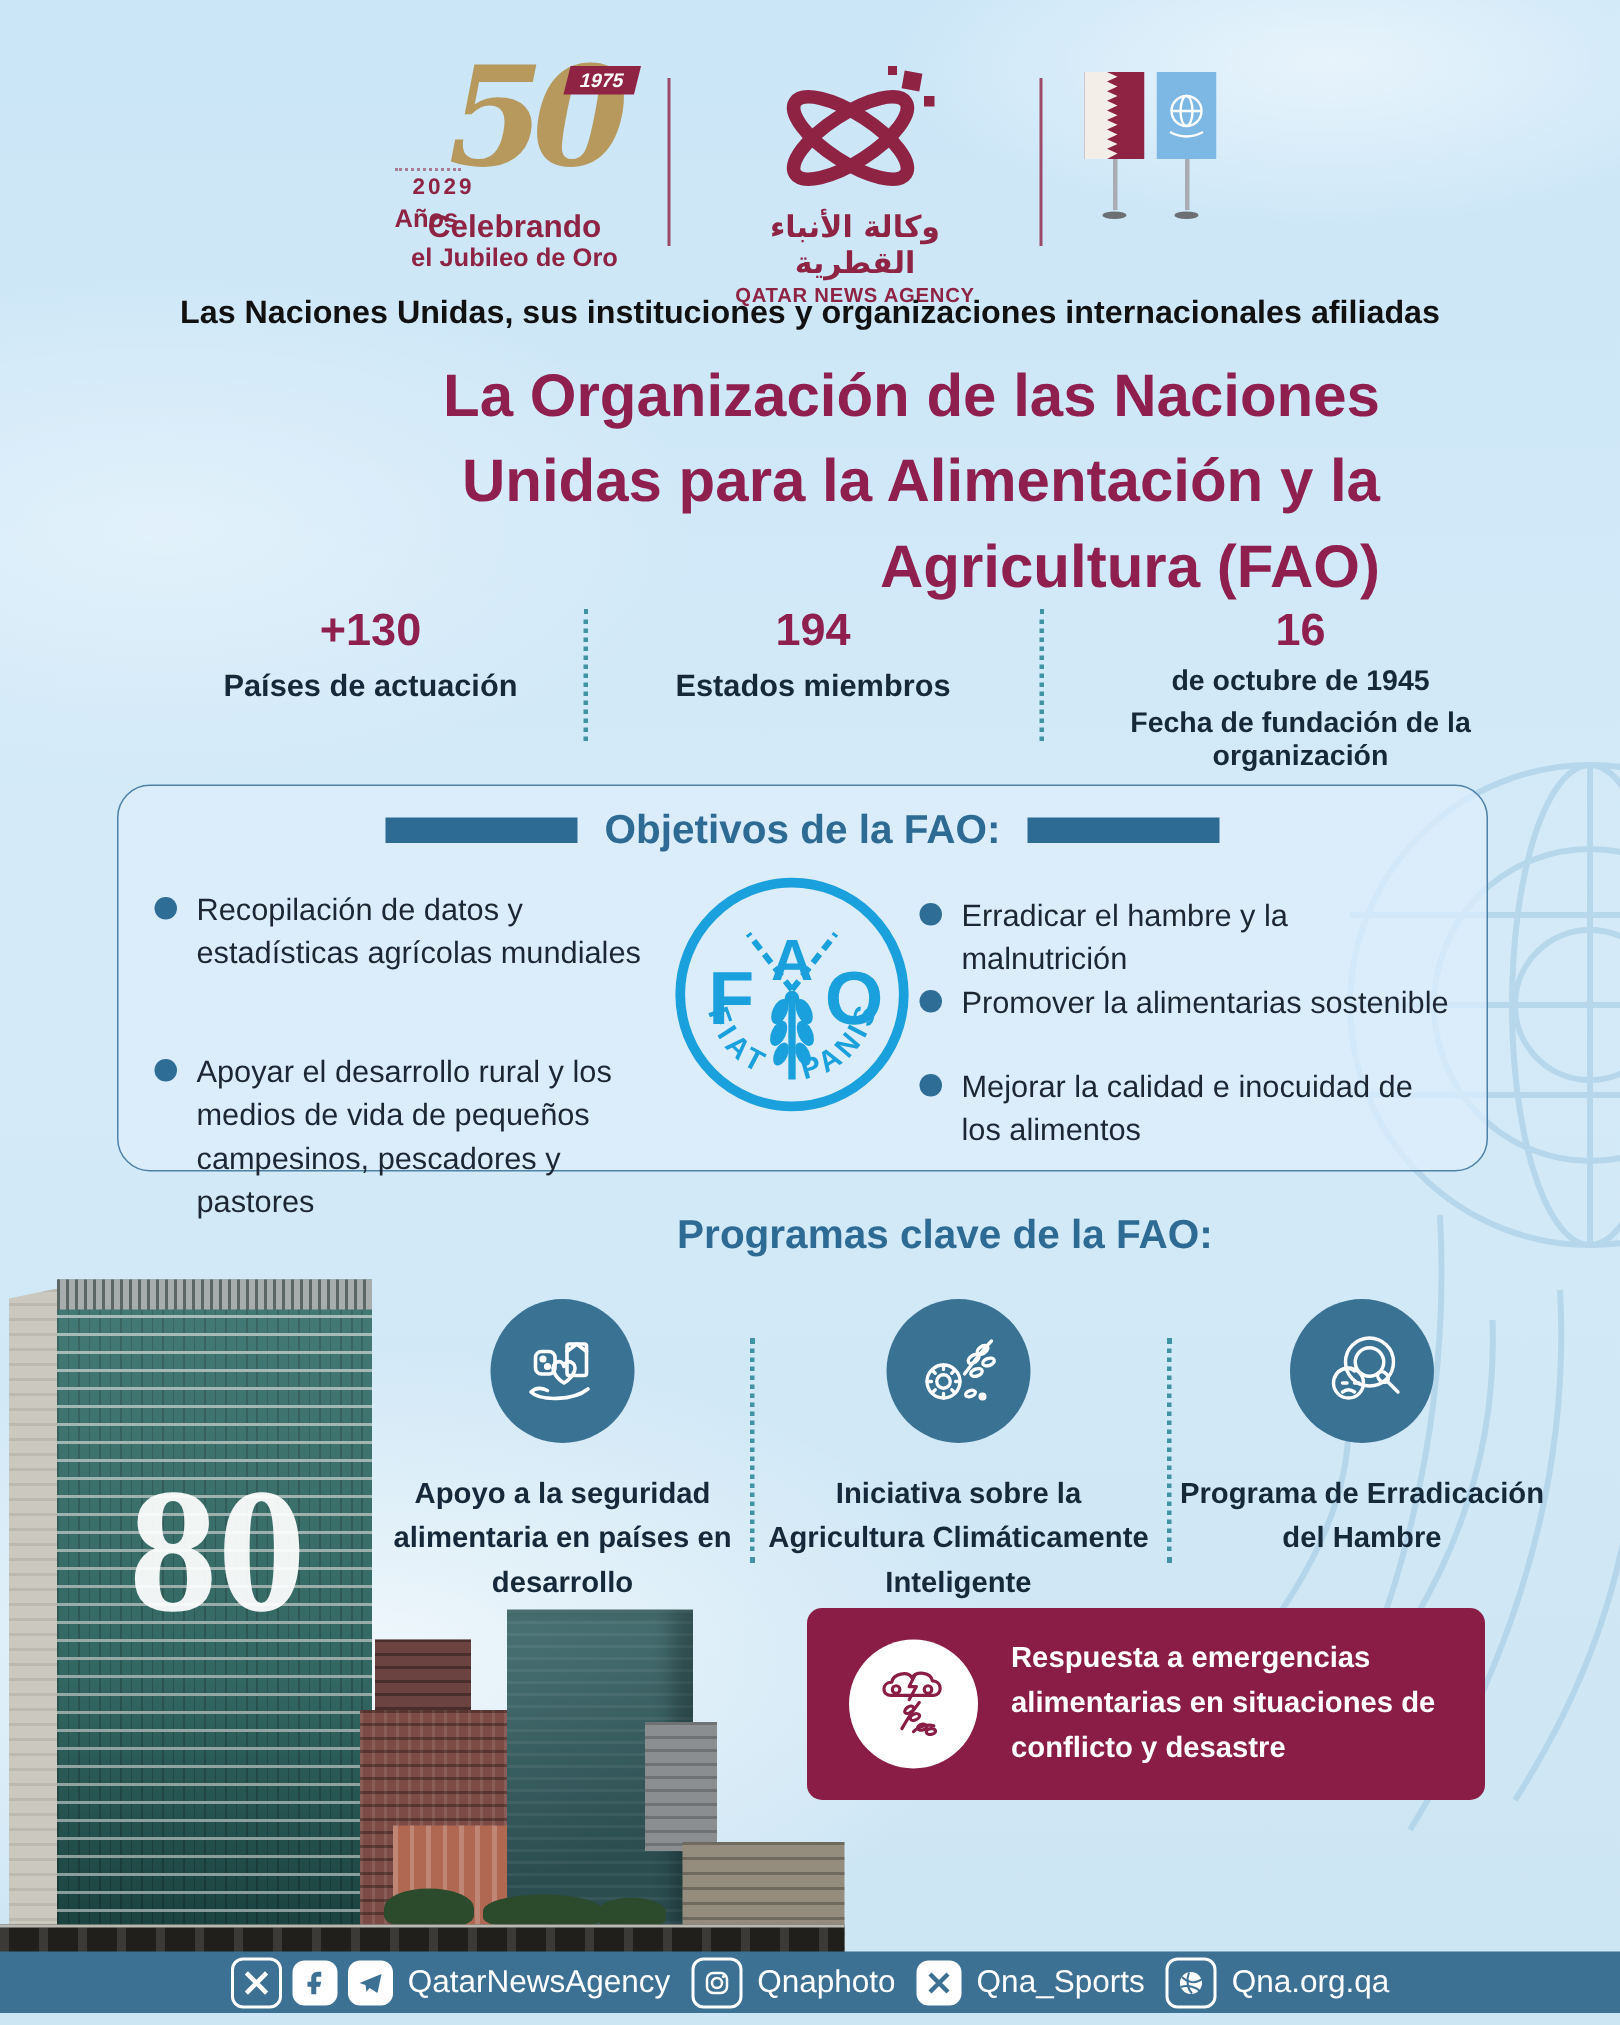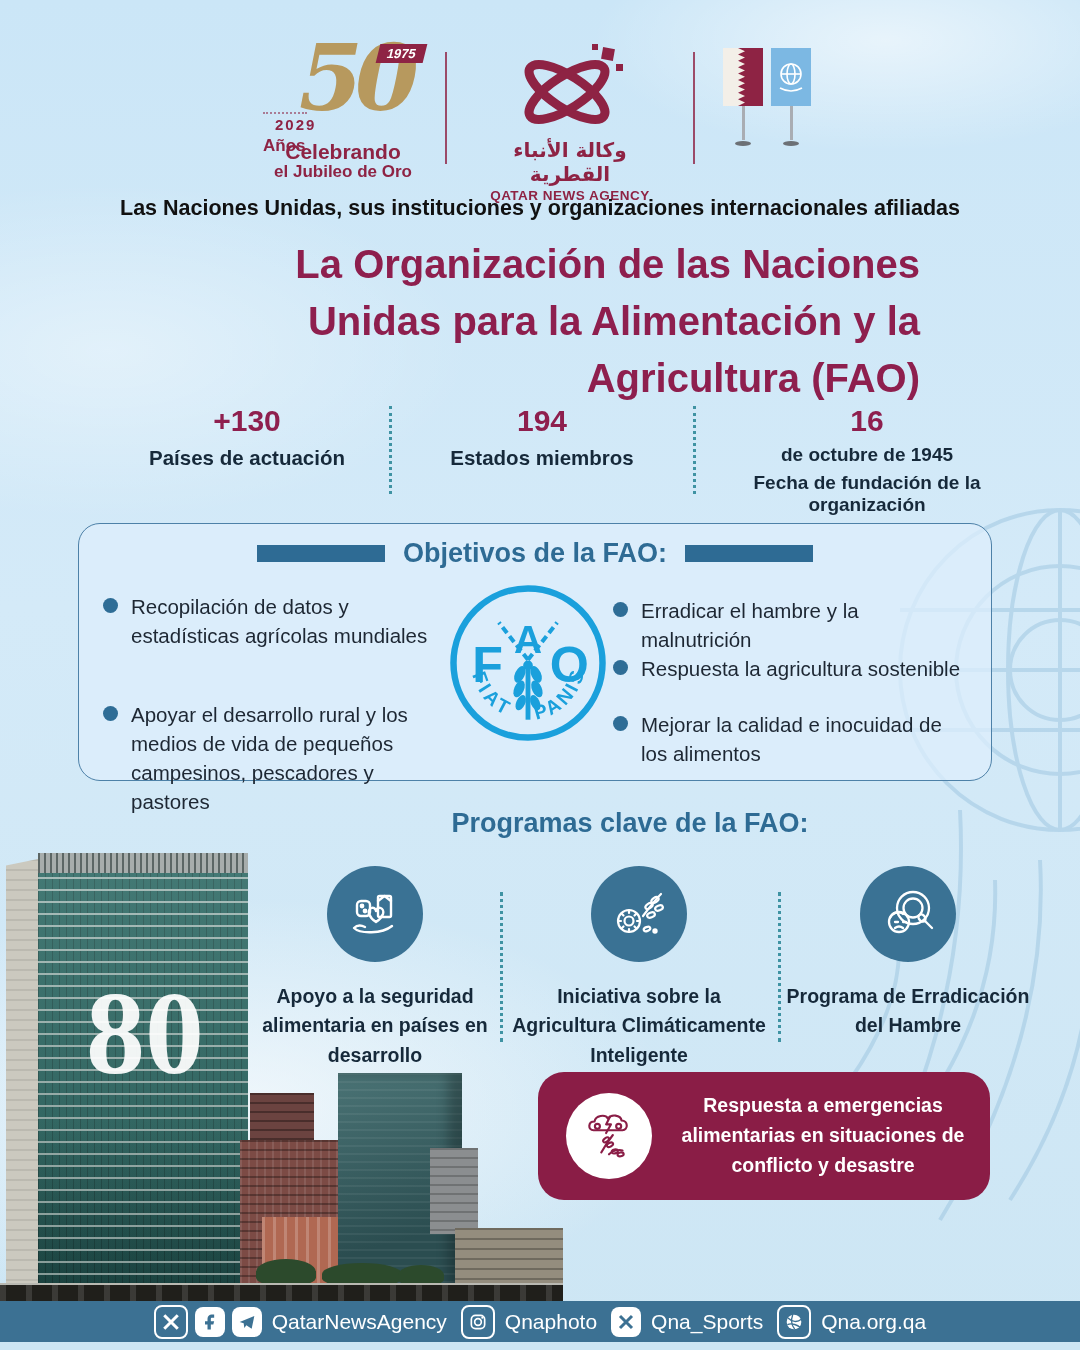--- a/index.html
+++ b/index.html
@@ -49,21 +49,21 @@
   .objhead-t{font-size:27px;font-weight:bold;color:#2e6b94;}
   .olist{position:absolute;}
   .oitem{display:flex;gap:13px;position:absolute;font-size:20.5px;color:#1d2733;line-height:1.42;}
   .bullet{flex:none;width:15px;height:15px;border-radius:50%;background:#2e6d96;margin-top:6px;}
   .faologo{position:absolute;left:368px;top:56px;width:162px;height:166px;}
   
   .proghead{position:absolute;top:808px;left:330px;width:600px;text-align:center;font-size:27px;font-weight:bold;color:#2e6b94;z-index:2;}
   .pcircle{position:absolute;width:96px;height:96px;border-radius:50%;background:#3a7294;display:flex;align-items:center;justify-content:center;z-index:2;}
   .plabel{position:absolute;top:982px;text-align:center;font-size:19.5px;font-weight:bold;color:#16293a;line-height:1.5;z-index:2;}
   
-  .embox{position:absolute;left:538px;top:1072px;width:452px;height:128px;background:#8a1d46;border-radius:26px;z-index:3;text-align:center;}
+  .embox{position:absolute;left:538px;top:1072px;width:452px;height:128px;background:#8a1d46;border-radius:10px;z-index:3;}
   .emcircle{position:absolute;left:28px;top:21px;width:86px;height:86px;border-radius:50%;background:#fff;display:flex;align-items:center;justify-content:center;}
   .emtext{position:absolute;left:136px;top:18px;width:298px;color:#fff;font-size:19.5px;font-weight:bold;line-height:1.55;}
   
   .city{position:absolute;left:0;top:845px;width:575px;height:458px;z-index:1;}
   .sidewall{position:absolute;left:6px;top:14px;width:32px;height:441px;background:repeating-linear-gradient(180deg,rgba(0,0,0,.08) 0 2px,transparent 2px 10px),#cbc9bf;clip-path:polygon(0 1.5%,100% 0,100% 100%,0 100%);}
   .facade{position:absolute;left:38px;top:8px;width:210px;height:447px;
     background:
       linear-gradient(180deg,rgba(255,255,255,.10),rgba(0,0,0,.16)),
       repeating-linear-gradient(180deg,#9fb7b3 0 2px,transparent 2px 12px),
       repeating-linear-gradient(90deg,rgba(0,0,0,.20) 0 1px,transparent 1px 7px),
@@ -238,21 +238,21 @@
       </text>
     </svg>
 
     <div class="olist">
       <div class="oitem" style="left:534px;top:72px;width:360px;">
         <span class="bullet"></span>
         <span>Erradicar el hambre y la malnutrición</span>
       </div>
       <div class="oitem" style="left:534px;top:130px;width:360px;">
         <span class="bullet"></span>
-        <span>Respuesta la agricultura sostenible</span>
+        <span>Promover la alimentarias sostenible</span>
       </div>
       <div class="oitem" style="left:534px;top:186px;width:360px;">
         <span class="bullet"></span>
         <span>Mejorar la calidad e inocuidad de los alimentos</span>
       </div>
     </div>
   </div>
 
   <div class="proghead">Programas clave de la FAO:</div>
 

